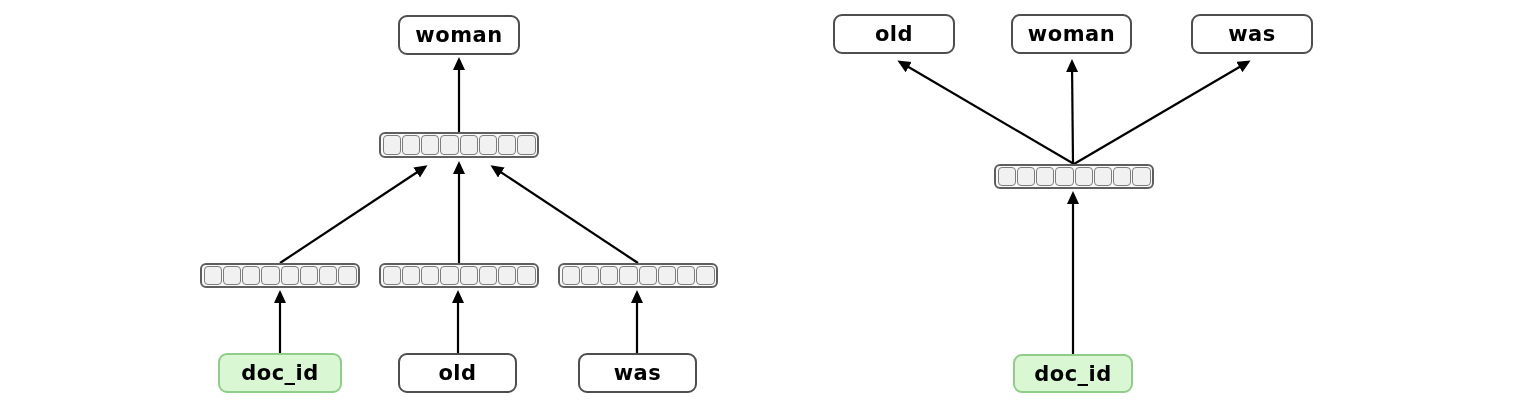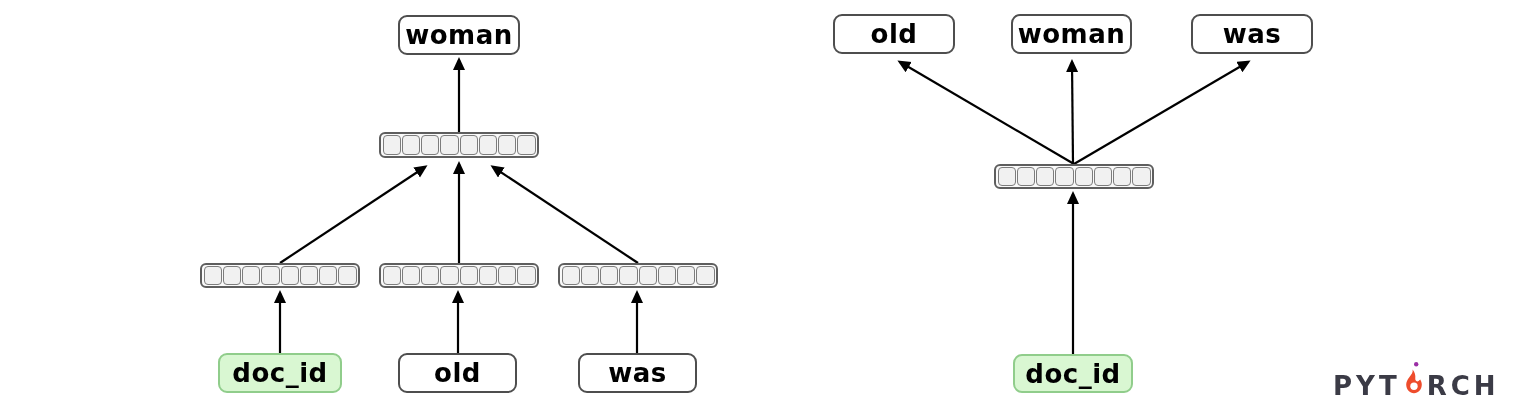--- a/index.html
+++ b/index.html
@@ -28,21 +28,21 @@
 
   .node-box {
     position: absolute;
     display: flex;
     align-items: center;
     justify-content: center;
     background: var(--word-box-fill, #ffffff);
     border: 2.5px solid var(--word-box-border, #4e4e4e);
     border-radius: 9px;
     font-weight: 700;
-    font-size: 26px;
+    font-size: 21px;
     color: #000000;
     letter-spacing: 0.5px;
   }
   .node-box.doc {
     background: var(--doc-box-fill, #d9f7d2);
     border-color: var(--doc-box-border, #90cd8b);
     align-items: center;
   }
 
   .vector {
@@ -185,31 +185,14 @@
       <span class="cell"></span>
       <span class="cell"></span>
       <span class="cell"></span>
       <span class="cell"></span>
     </div>
 
   <div class="node-box doc" style="left:1013px; top:354px; width:120px; height:39px;">
     <span>doc_id</span>
   </div>
 
-  <div class="logo">
-    <span class="logo-text">PYT</span>
-    <svg class="logo-flame-svg" width="25" height="42" viewBox="0 0 25 42" xmlns="http://www.w3.org/2000/svg">
-      <circle class="flame-spark" cx="15.2" cy="6.2" r="2.2"></circle>
-      <path class="flame-body" d="M11.6 11.5
-        C 12.3 14.2, 10.3 16.6, 8.3 19.2
-        C 6.4 21.7, 5.2 24.0, 5.2 26.6
-        C 5.2 31.6, 8.8 35.2, 13.0 35.2
-        C 17.2 35.2, 20.8 31.6, 20.8 26.6
-        C 20.8 24.8, 20.2 23.1, 19.2 21.5
-        C 18.0 22.7, 17.1 23.4, 16.3 23.4
-        C 14.8 23.4, 14.0 22.0, 14.3 20.1
-        C 14.7 17.4, 13.8 14.2, 11.6 11.5 Z"></path>
-      <circle class="flame-hole" cx="13.0" cy="28.3" r="3.7"></circle>
-    </svg>
-    <span class="logo-text">RCH</span>
-  </div>
 
 </div>
 
 </body></html>

